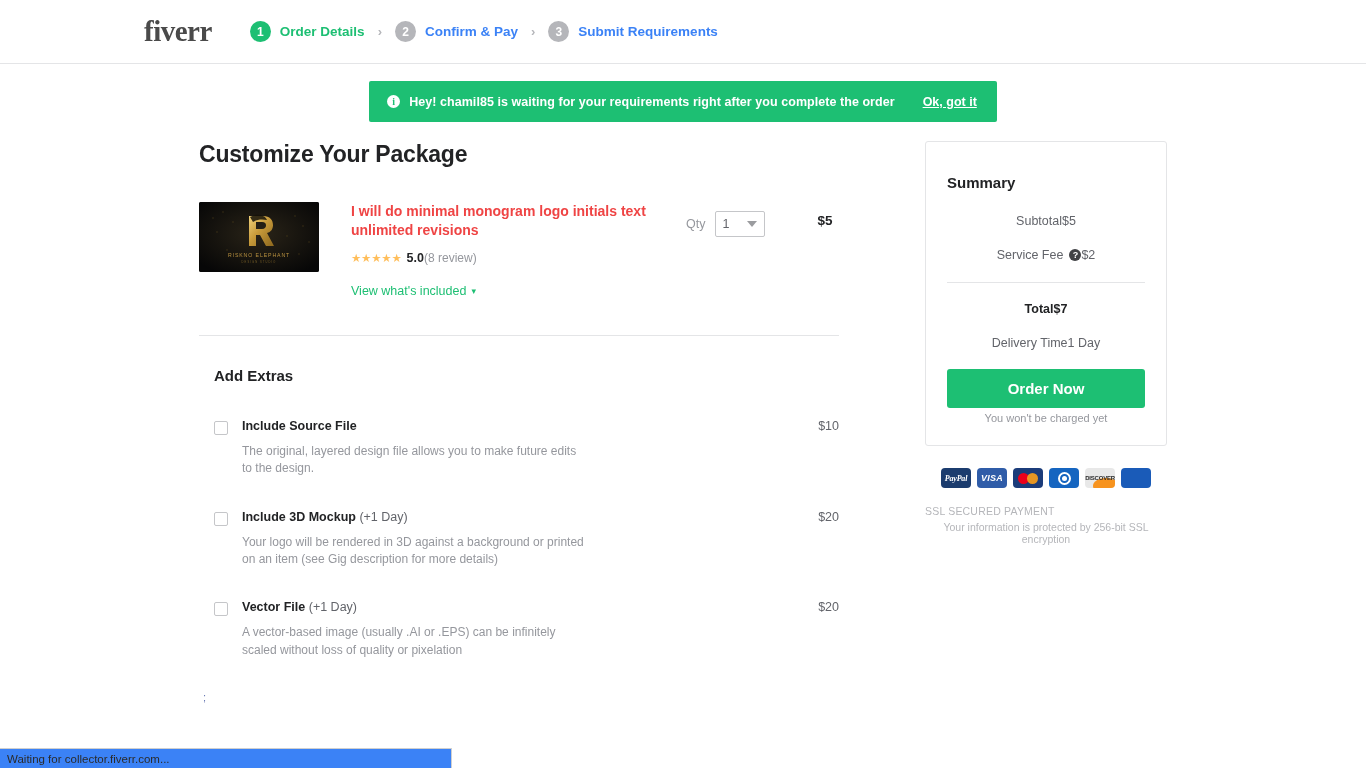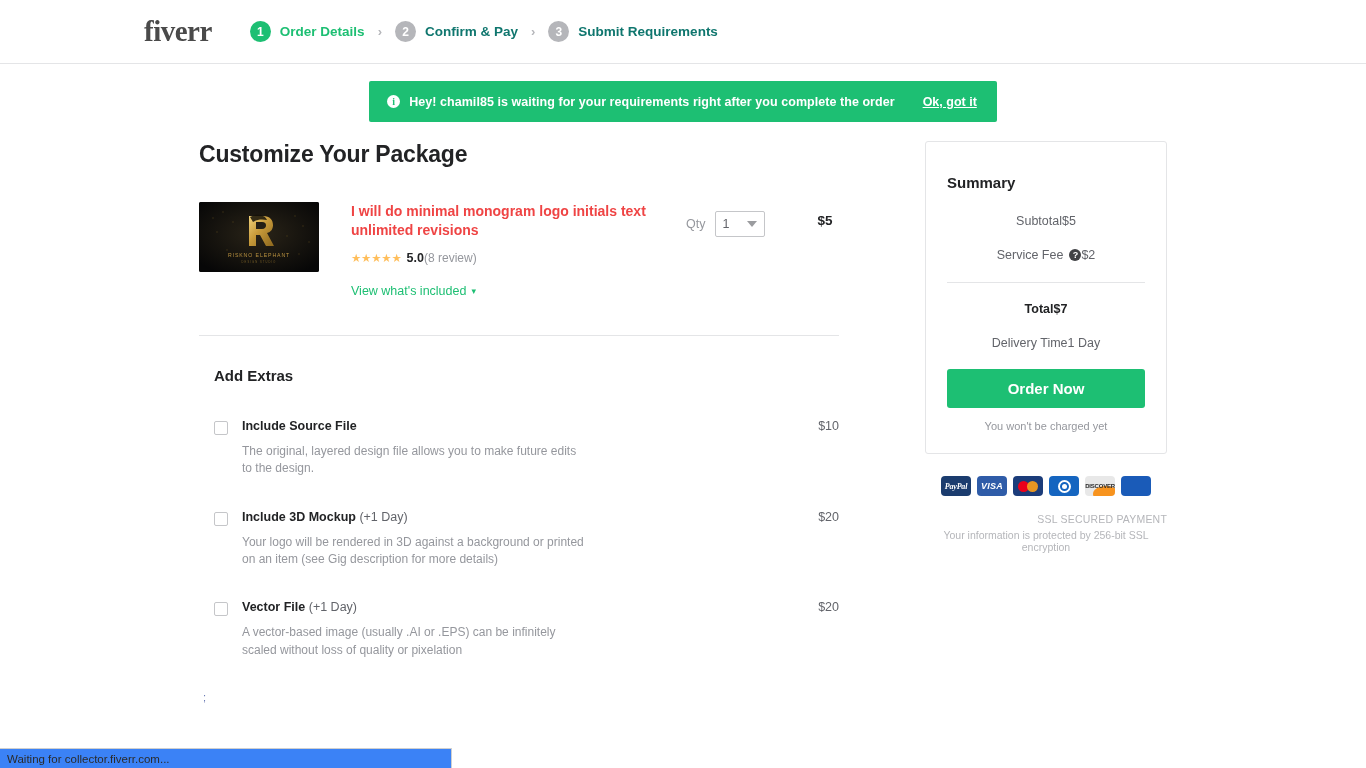--- a/index.html
+++ b/index.html
@@ -46,21 +46,21 @@
     color: #fff;
     font-size: 12px;
     font-weight: bold;
     display: flex; align-items: center; justify-content: center;
     margin-right: 9px;
   }
   .step.active .step-num { background: #1dbf73; }
   .step-label {
     font-size: 13.5px;
     font-weight: bold;
-    color: #0f766e;
+    color: #3b82f6;
     white-space: nowrap;
   }
   .step.active .step-label { color: #1dbf73; }
   .step-sep {
     margin: 0 13px;
     color: #b5b6ba;
     font-size: 13px;
     font-weight: bold;
   }
 
@@ -267,21 +267,21 @@
     border: none; border-radius: 3px;
     color: #fff;
     font-size: 15px; font-weight: bold;
     font-family: "Liberation Sans", sans-serif;
     cursor: pointer;
   }
   .charge-note {
     text-align: center;
     font-size: 11px;
     color: #95979d;
-    margin-top: 12px;
+    margin-top: 4px;
   }
 
   
   .pay-row {
     display: flex; justify-content: center; gap: 6px;
     margin-top: 22px;
   }
   .pay-badge {
     width: 30px; height: 20px;
     border-radius: 4px;
@@ -318,21 +318,21 @@
     font-size: 6px; font-weight: bold; color: #2a2a2a; letter-spacing: -0.2px;
     position: relative; z-index: 2;
   }
   .pay-discover:after {
     content: ""; position: absolute; right: -4px; bottom: -6px;
     width: 26px; height: 16px; border-radius: 50%; background: #f7931e;
   }
   .pay-jcb { background: #1a5bb8; display: flex; gap: 1px; padding: 3px; }
   .jcb-bar { flex: 1; background: #fff; border-radius: 1px; }
   .ssl-title {
-    text-align: right;
+    text-align: left;
     font-size: 10.5px;
     color: #b5b6ba;
     margin-top: 17px;
     letter-spacing: 0.2px;
   }
   .ssl-sub {
     text-align: center;
     font-size: 10.5px;
     color: #b5b6ba;
     margin-top: 4px;

